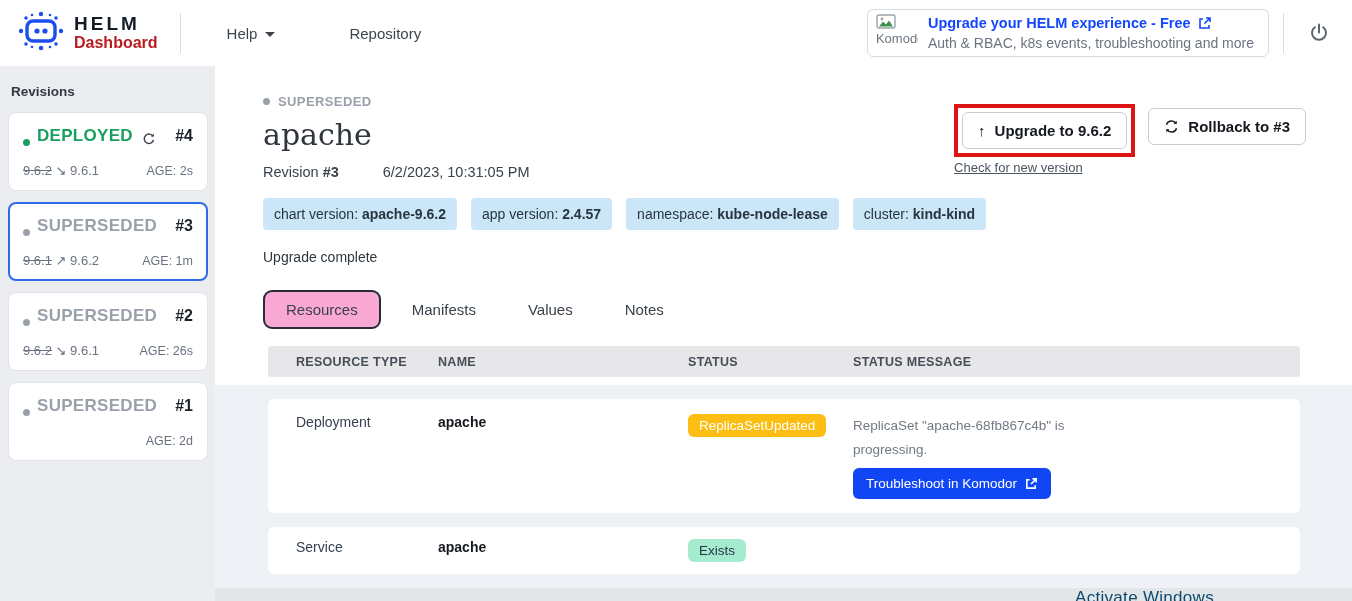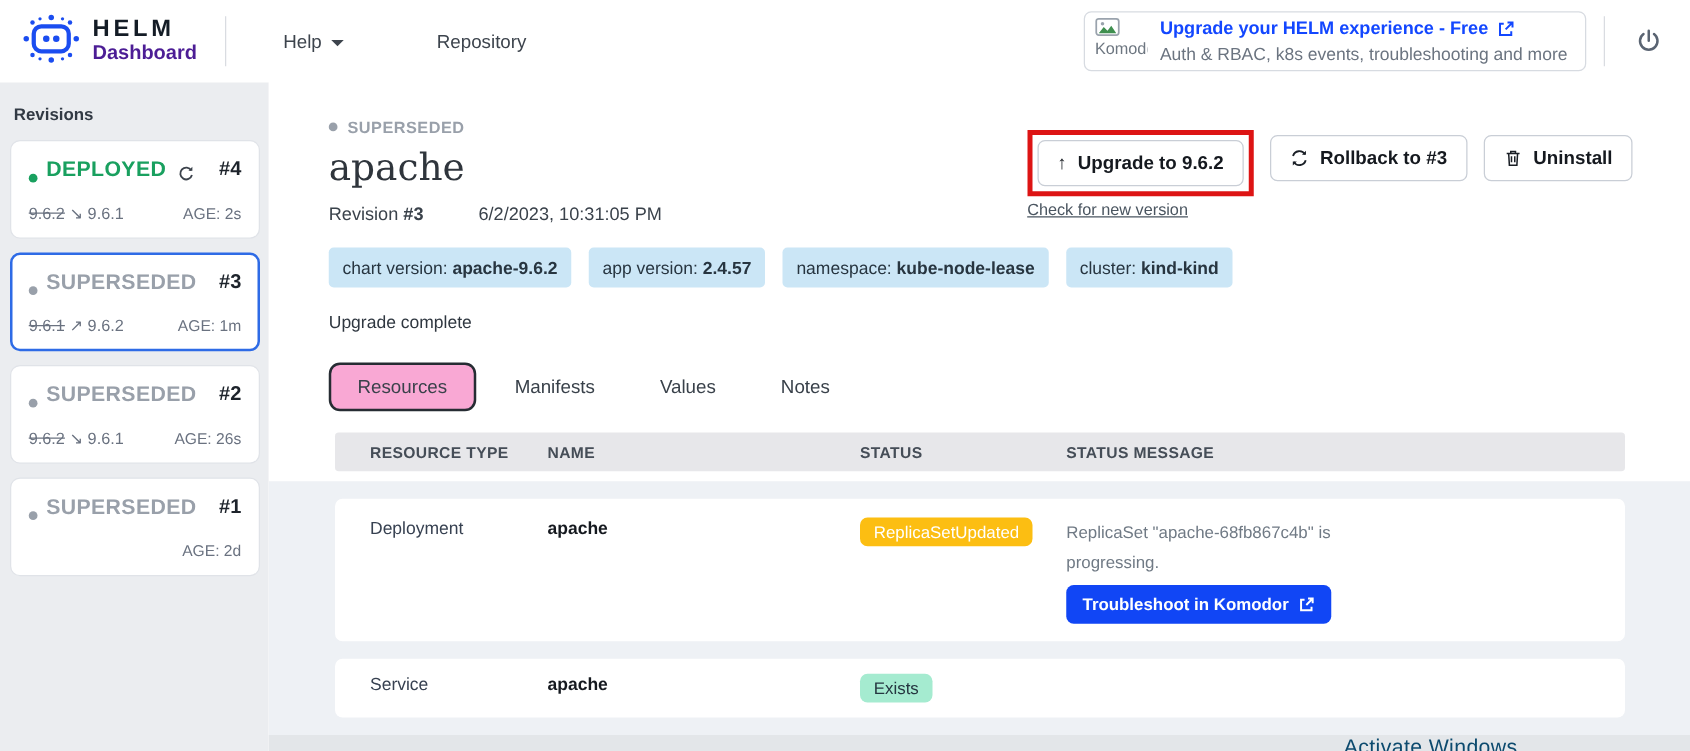--- a/index.html
+++ b/index.html
@@ -5,21 +5,21 @@
   * { margin:0; padding:0; box-sizing:border-box; }
   html,body { background:#fff; }
   .app {
     width:1352px; height:601px; overflow:hidden; position:relative;
     font-family:"Liberation Sans", sans-serif; color:#20262e; background:#fff;
   }
   
   .navbar { height:66px; display:flex; align-items:center; padding:0 14px 0 18px; background:#fff; }
   .logo { display:flex; align-items:center; gap:10px; }
   .logo-text .t1 { font-size:19px; font-weight:800; letter-spacing:3px; color:#141c26; line-height:20px; }
-  .logo-text .t2 { font-size:16px; font-weight:700; color:#4c1d95; line-height:18px; }
+  .logo-text .t2 { font-size:16px; font-weight:700; color:#b91c1c; line-height:18px; }
   .v-divider { width:1px; height:40px; background:#d9dce1; margin:0 24px 0 22px; }
   .nav-items { display:flex; align-items:center; gap:30px; font-size:15px; }
   .nav-item { color:#3d444d; padding:11px 22px; cursor:pointer; display:flex; align-items:center; gap:8px; }
   .nav-item.active { background:#e9e9fb; color:#3b55d9; border-radius:3px; padding:11px 27px; }
   .caret { width:0; height:0; border-left:5px solid transparent; border-right:5px solid transparent; border-top:5px solid #3d444d; margin-top:2px; }
   .navbar-right { margin-left:auto; display:flex; align-items:center; }
   .banner { border:1px solid #d7dbe1; border-radius:6px; display:flex; align-items:center; padding:5px 14px 5px 8px; gap:10px; height:48px; }
   .banner-img { width:42px; height:38px; overflow:hidden; display:flex; flex-direction:column; align-items:flex-start; }
   .banner-img .alt { font-size:13px; color:#6d7680; white-space:nowrap; }
   .banner-text { line-height:20px; }
@@ -75,21 +75,21 @@
   .col4 { flex:1; }
   .rows-backdrop { background:#eef1f5; flex:1; padding:14px 52px 0 53px; margin-top:8px; }
   .row-card { background:#fff; border-radius:6px; display:flex; align-items:flex-start; padding:15px 0 14px 0; margin-bottom:14px; }
   .row-card.small { padding:12px 0 12px 0; }
   .cell-type { font-size:14px; color:#374151; }
   .cell-name { font-size:14px; font-weight:700; color:#15191f; }
   .badge { display:inline-block; font-size:13.5px; border-radius:6px; padding:4px 11px; }
   .badge.yellow { background:#fcbe12; color:#fff; }
   .badge.mint { background:#a5ebd0; color:#253640; }
   .msg { font-size:13.5px; color:#707a85; max-width:230px; line-height:24px; }
-  .ts-btn { margin-top:6px; background:#1146f5; color:#fff; border:none; border-radius:6px; font-size:13.5px; font-weight:700; padding:8px 13px; display:flex; align-items:center; gap:8px; cursor:pointer; font-family:"Liberation Sans", sans-serif; }
+  .ts-btn { margin-top:6px; background:#1146f5; color:#fff; border:none; border-radius:6px; font-size:13.5px; font-weight:400; padding:8px 13px; display:flex; align-items:center; gap:8px; cursor:pointer; font-family:"Liberation Sans", sans-serif; }
   
   .wm-strip { height:26px; background:#e3e6e9; display:flex; align-items:flex-start; justify-content:flex-end; padding-right:138px; }
   .wm-text { font-size:17px; color:#0c4a6e; letter-spacing:0.3px; }
 </style>
 </head>
 <body>
 
 <div class="app">
 
   <div class="navbar">
@@ -251,26 +251,20 @@
         </div>
         <button class="btn btn-shift">
           <svg width="15" height="15" viewBox="0 0 16 16">
             <path d="M2.6 6.2a5.6 5.6 0 0 1 10.2-1.4" fill="none" stroke="#1a1f26" stroke-width="1.6"></path>
             <path d="M13.6 1.8v3.4h-3.4z" fill="#1a1f26"></path>
             <path d="M13.4 9.8A5.6 5.6 0 0 1 3.2 11.2" fill="none" stroke="#1a1f26" stroke-width="1.6"></path>
             <path d="M2.4 14.2v-3.4h3.4z" fill="#1a1f26"></path>
           </svg>
           <span>Rollback to #3</span>
         </button>
-        <button class="btn btn-shift">
-          <svg width="15" height="15" viewBox="0 0 16 16">
-            <path d="M2.5 4h11M6 4V2.3h4V4M4.2 4l.6 10h6.4l.6-10M6.6 6.5v5M9.4 6.5v5" stroke="#1a1f26" stroke-width="1.3" fill="none"></path>
-          </svg>
-          <span>Uninstall</span>
-        </button>
       </div>
 
       <div class="main-head">
         <div class="main-status">
           <span class="dot gray"></span>
           <span>SUPERSEDED</span>
         </div>
         <div class="main-title">apache</div>
         <div class="rev-line">
           <span>

